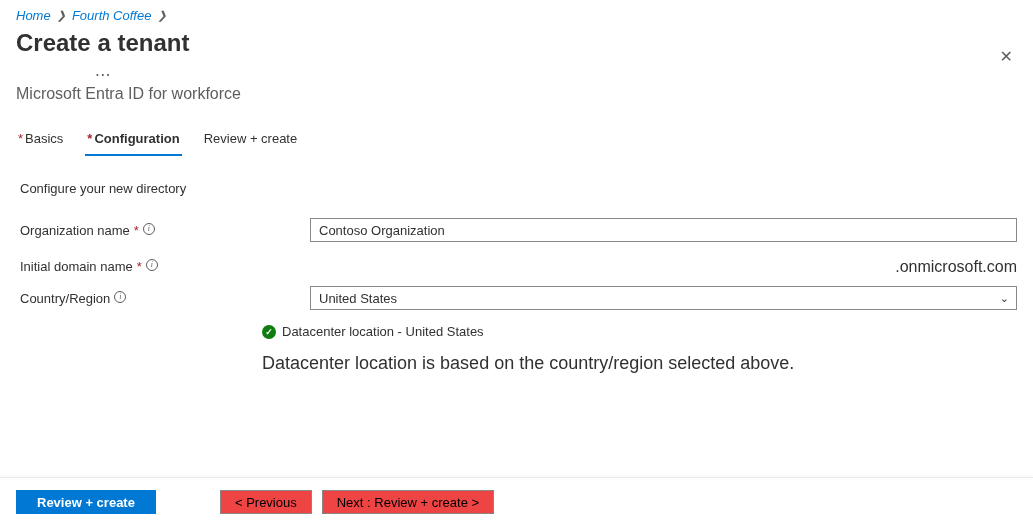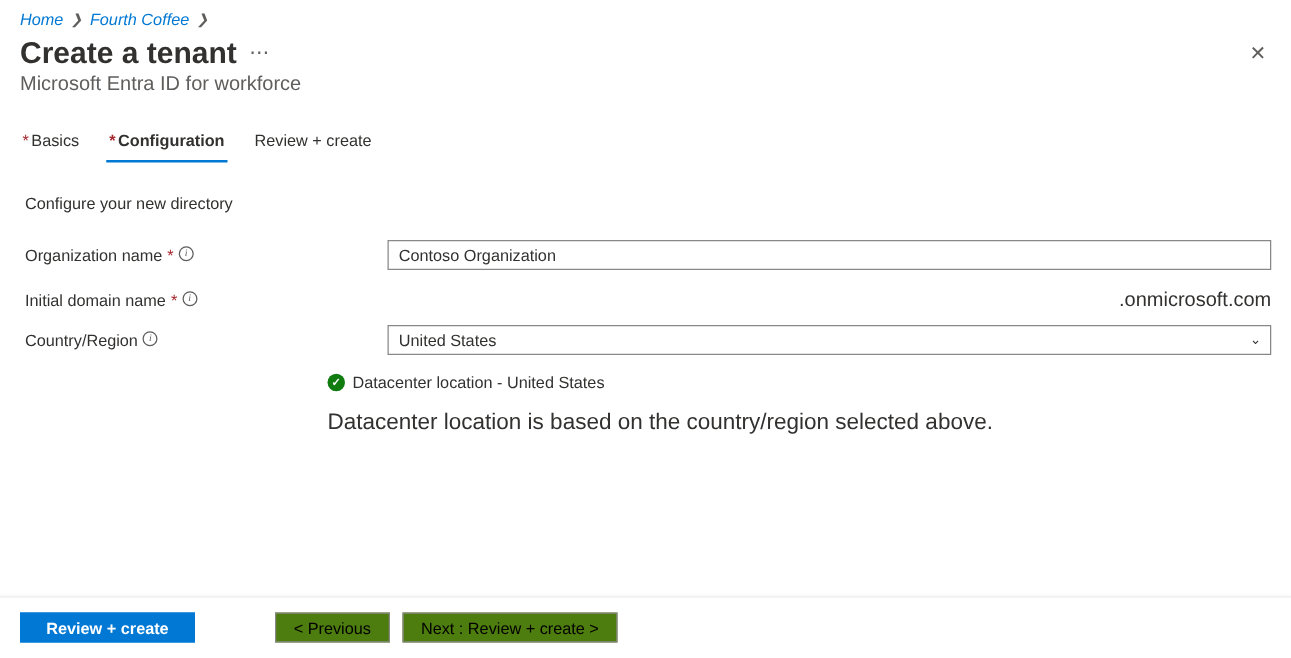--- a/index.html
+++ b/index.html
@@ -34,20 +34,21 @@
   }
   .title-row {
     display: flex;
     align-items: center;
     justify-content: space-between;
   }
   .title-left {
     display: flex;
     align-items: center;
     gap: 10px;
+    flex-direction: column;
   }
   h1 {
     font-size: 24px;
     font-weight: 600;
     margin: 0;
   }
   .more-dots {
     color: #605e5c;
     font-size: 16px;
     line-height: 1;
@@ -185,21 +186,21 @@
     display: flex;
     gap: 10px;
     background: #fff;
   }
   .btn {
     height: 24px;
     padding: 0 14px;
     font-size: 13px;
     font-family: inherit;
     border: 1px solid #8a8886;
-    background: #4d7c0f;
+    background: #ef4444;
     cursor: pointer;
   }
   .btn-primary {
     background: #0078d4;
     border-color: #0078d4;
     color: #fff;
     font-weight: 600;
     padding: 0 20px;
   }
   .btn-prev { margin-left: 54px; }

